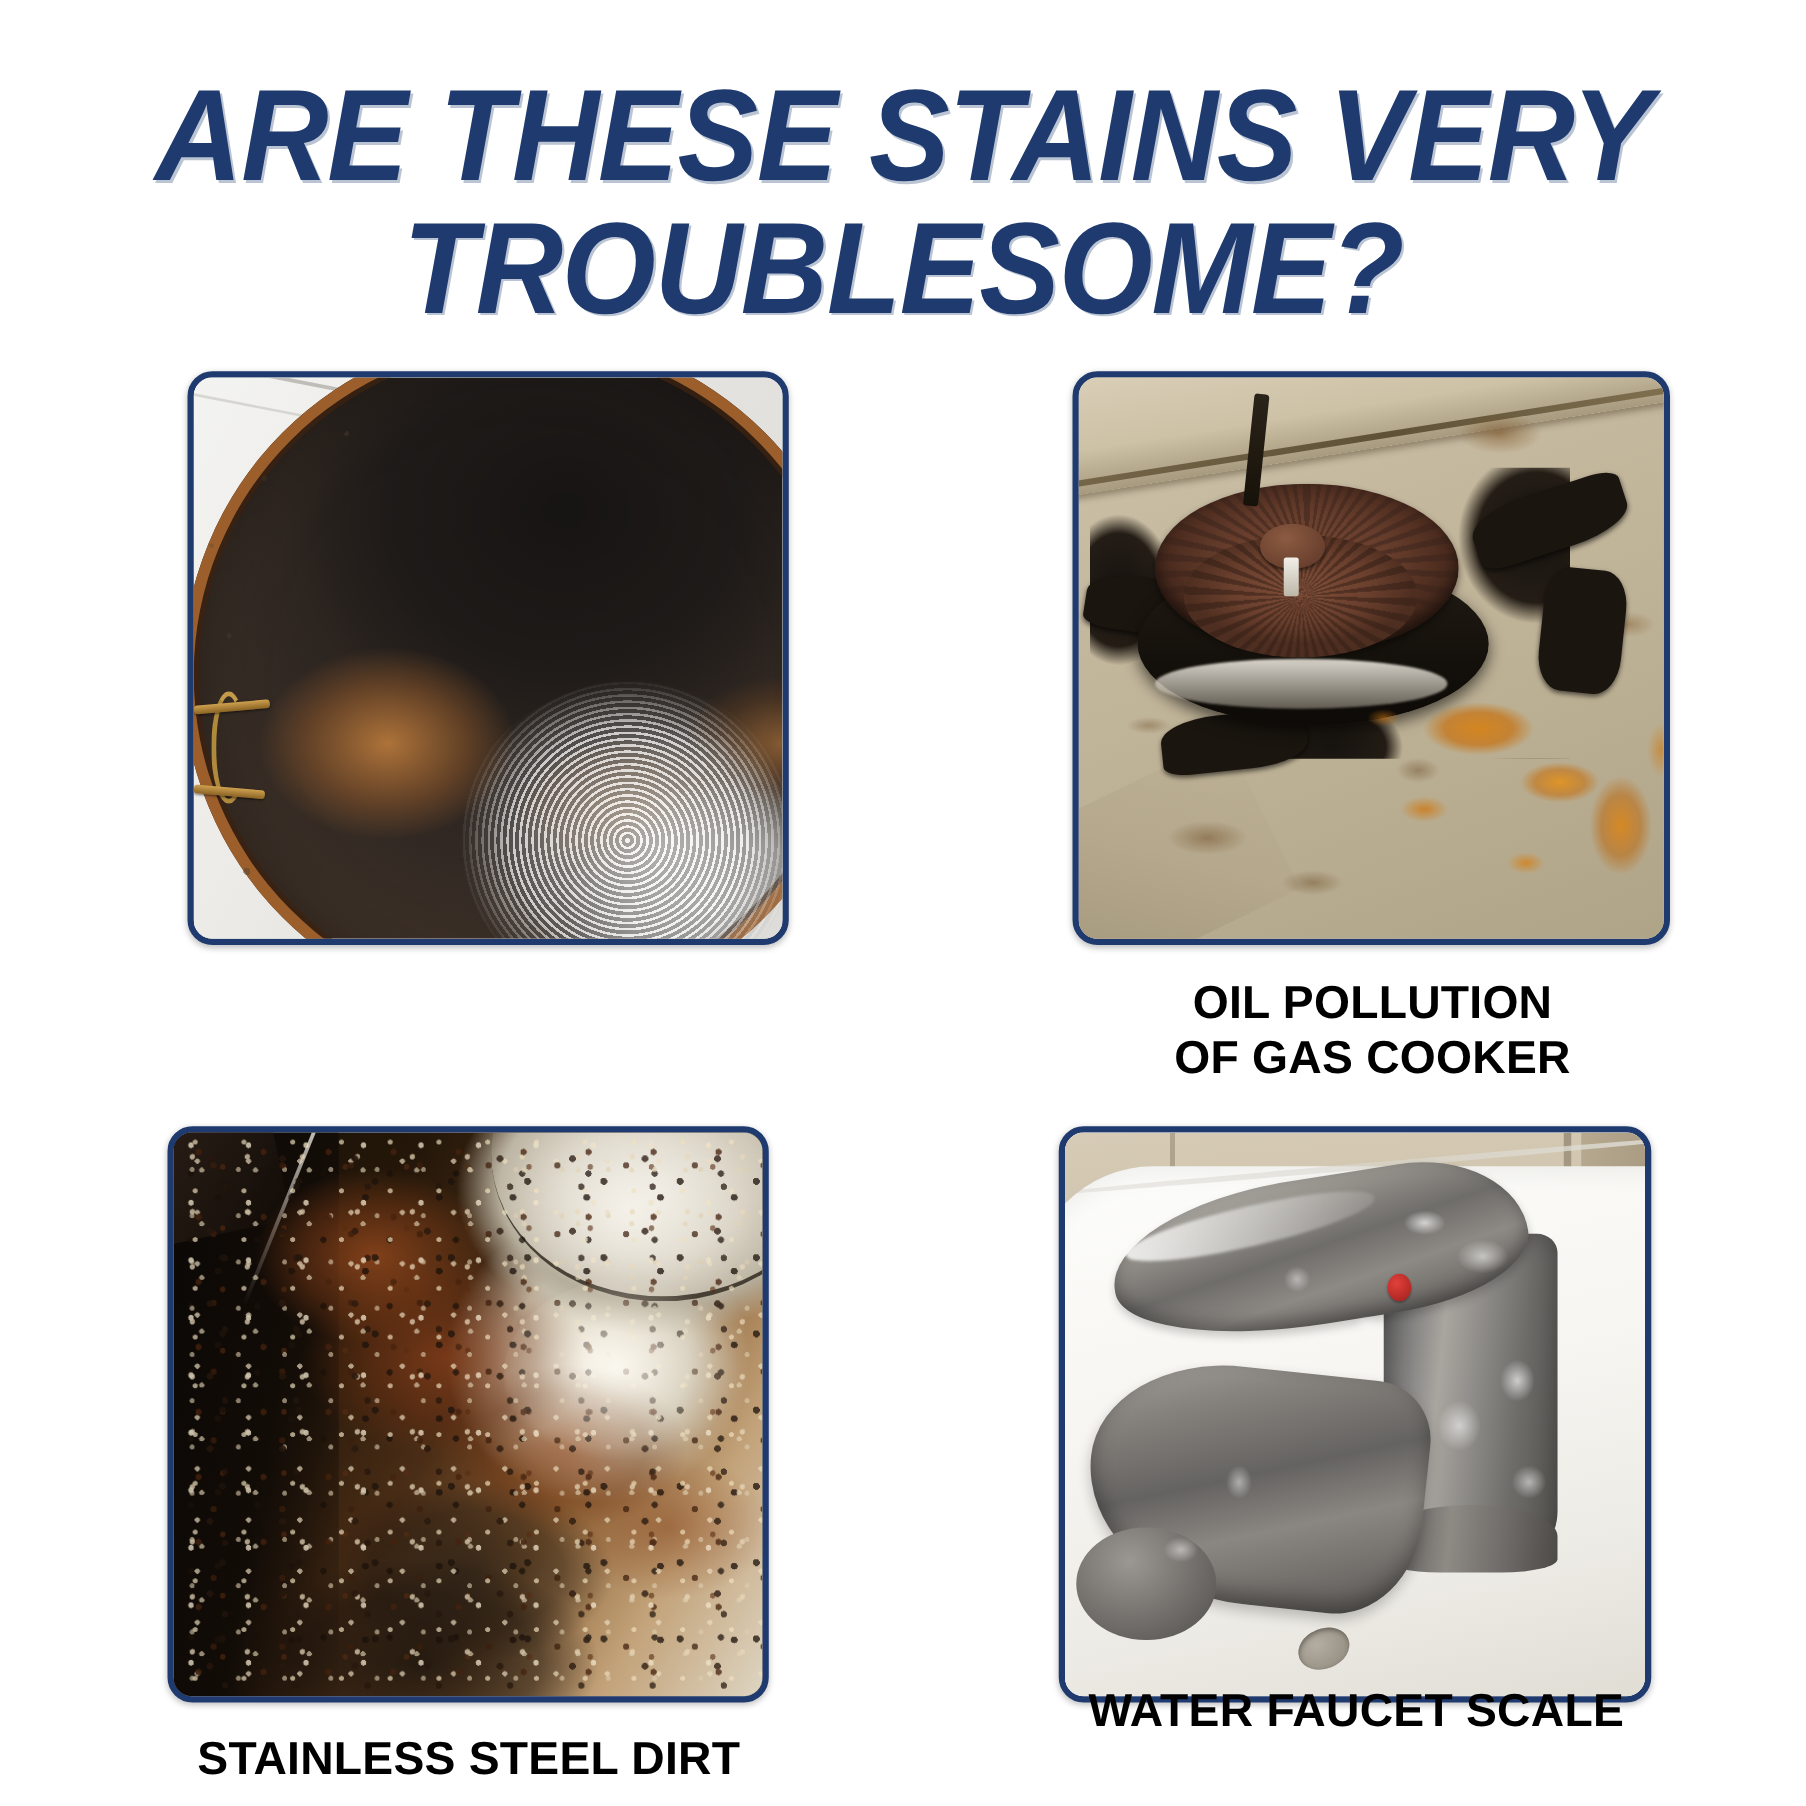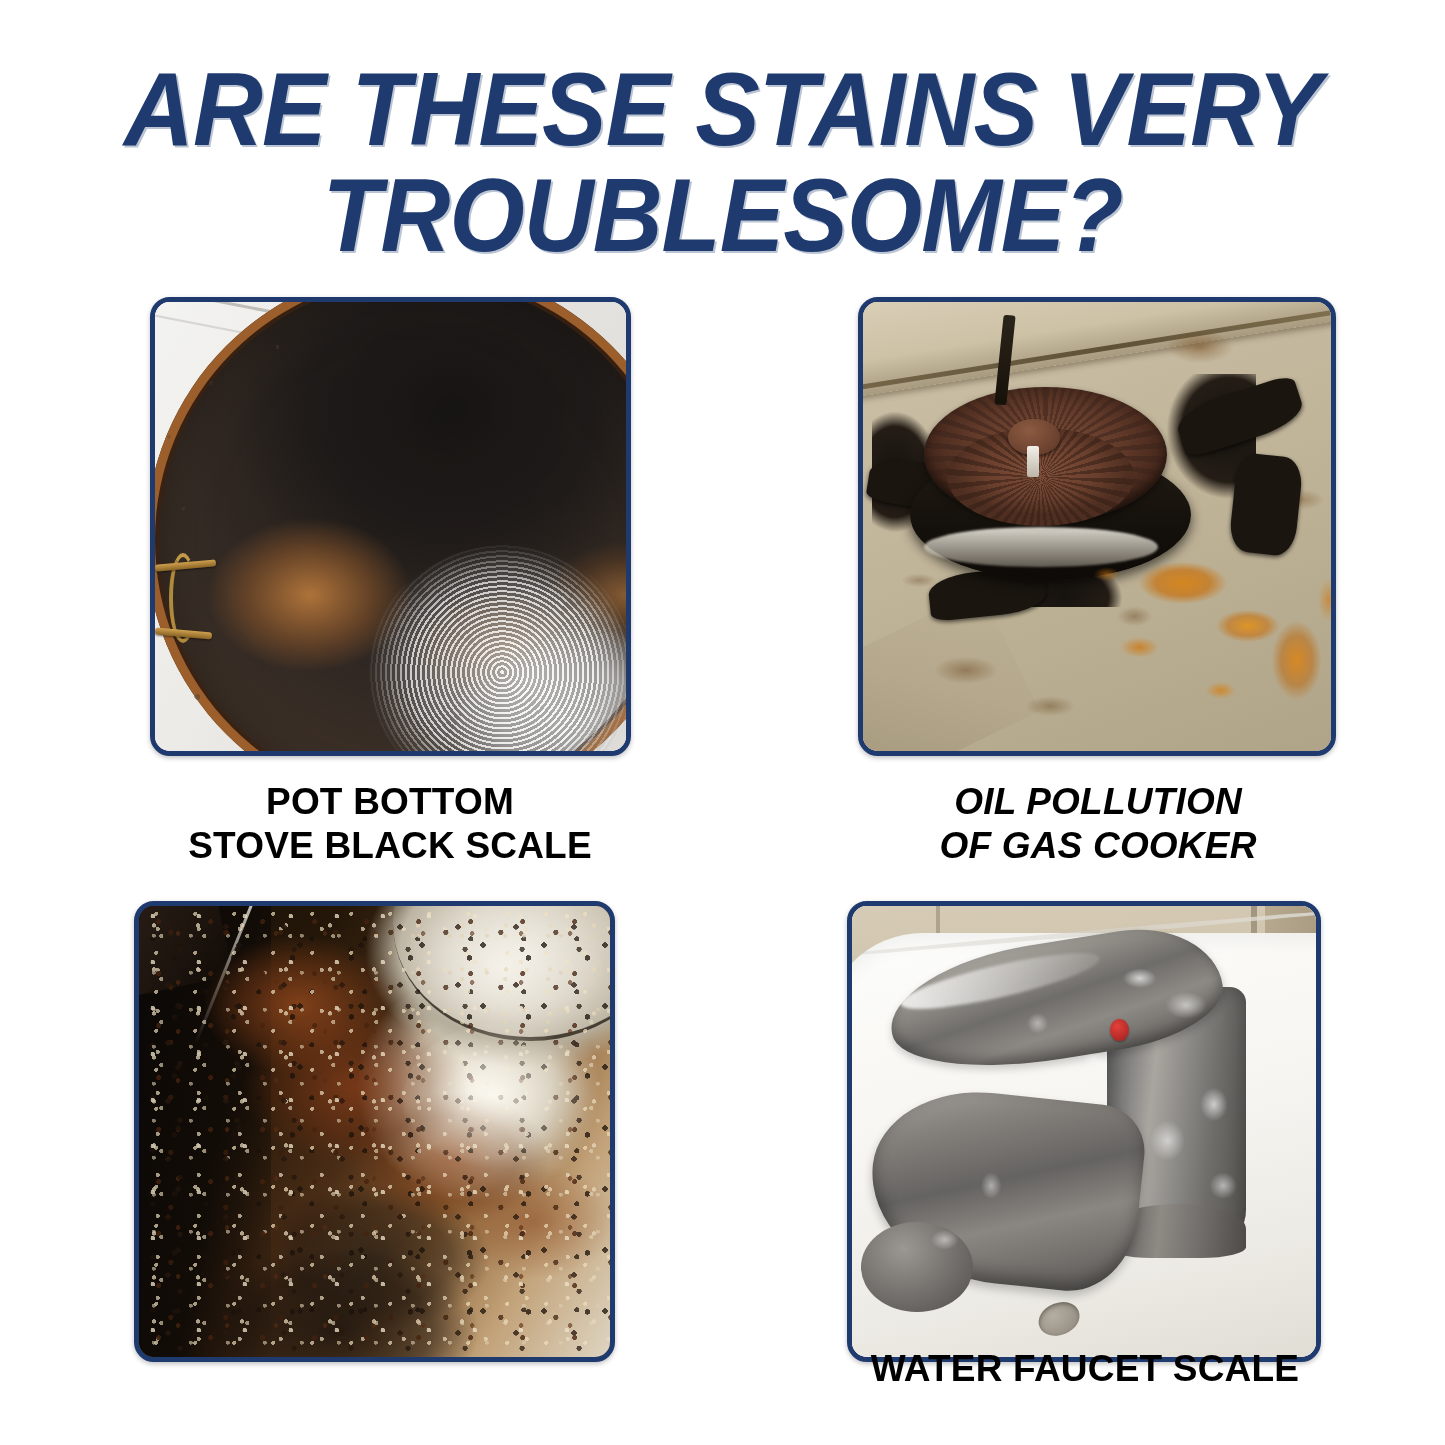--- a/index.html
+++ b/index.html
@@ -50,21 +50,21 @@
     font-size:37px;
     line-height:1.18;
     letter-spacing:0.2px;
     white-space:pre-line;
   }
 
   
   #card-pot      { left:150px; top:297px;  width:481px; height:459px; }
   #cap-pot       { left:110px; top:780px;  width:560px; }
   #card-cooker   { left:858px; top:297px;  width:478px; height:459px; }
-  #cap-cooker    { left:820px; top:780px;  width:556px;font-style:italic; }
+  #cap-cooker    { left:820px; top:780px;  width:556px; }
   #card-steel    { left:134px; top:901px;  width:481px; height:461px; }
   #cap-steel     { left:110px; top:1385px; width:530px; }
   #card-faucet   { left:847px; top:901px;  width:474px; height:461px; }
   #cap-faucet    { left:820px; top:1347px; width:530px; }
 
   
   
   
   .p-pot { background:#e9e9e7; }
   .p-pot .tilebg {
@@ -437,22 +437,20 @@
           <div class="rim"></div>
           <div class="shine"></div>
           <div class="rings"></div>
           <div class="speck"></div>
           <div class="harc"></div>
           <div class="handle1"></div>
           <div class="handle2"></div>
         </div>
       </div>
     </div>
-    <div class="caption" id="cap-pot">POT BOTTOM
-STOVE BLACK SCALE</div>
 
     <div class="card" id="card-cooker">
       <div class="frame">
         <div class="photo p-cooker">
           <div class="counter"></div>
           <div class="topslab"></div>
           <div class="edgeline"></div>
           <div class="bevel"></div>
           <div class="grime"></div>
           <div class="trivet"></div>
@@ -481,20 +479,21 @@
           <div class="lidrim"></div>
           <div class="darkwall"></div>
           <div class="darkcorner"></div>
           <div class="scratch"></div>
           <div class="rustband"></div>
           <div class="grains"></div>
           <div class="hotspot"></div>
         </div>
       </div>
     </div>
+    <div class="caption" id="cap-steel">STAINLESS STEEL DIRT</div>
 
     <div class="card" id="card-faucet">
       <div class="frame">
         <div class="photo p-faucet">
           <div class="tilewall"></div>
           <div class="tiledark"></div>
           <div class="tileseam1"></div>
           <div class="tileseam2"></div>
           <div class="sink"></div>
           <div class="sinkedge"></div>

